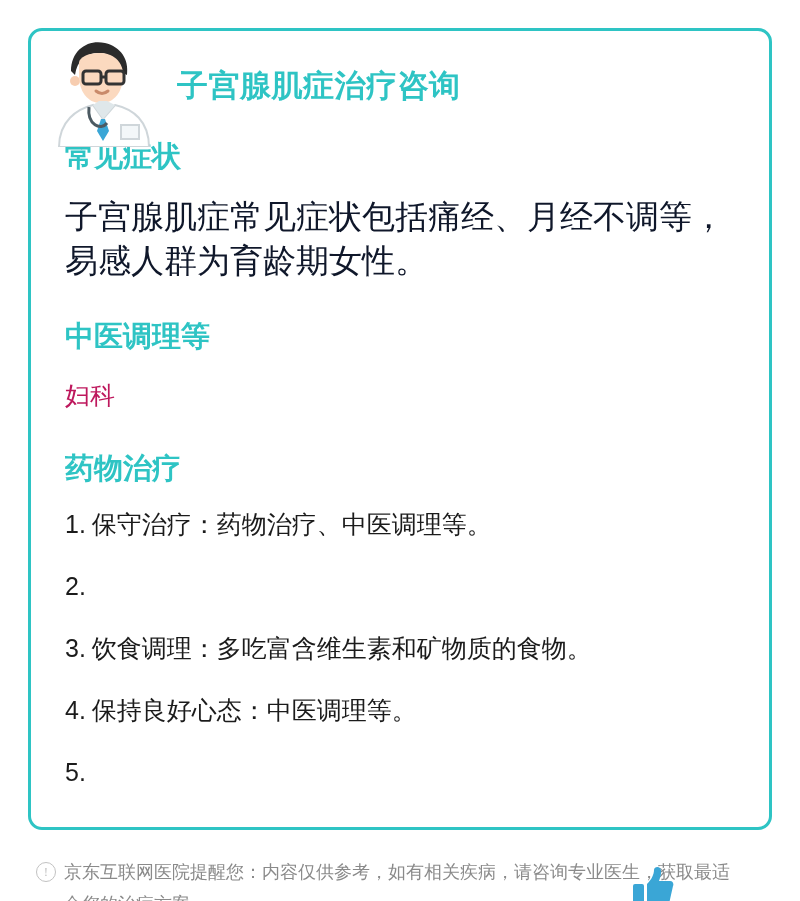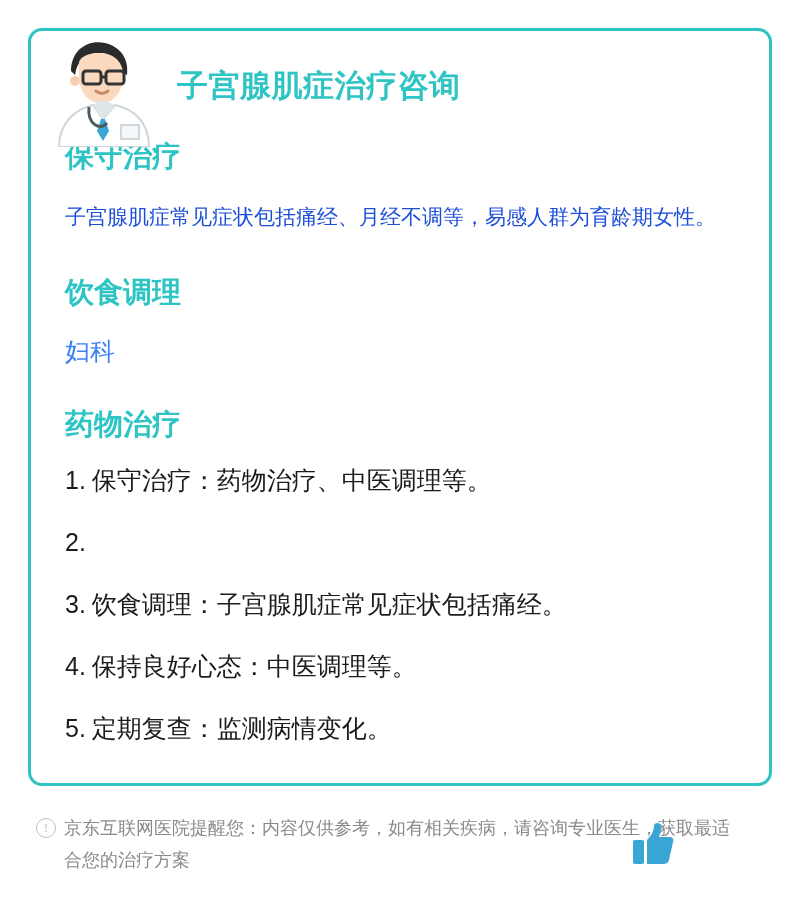--- a/index.html
+++ b/index.html
@@ -46,27 +46,27 @@
     letter-spacing: 0.5px;
   }
   h2.section {
     color: #2ec4c4;
     font-size: 29px;
     font-weight: 700;
     margin: 0 0 18px 0;
     padding: 0;
   }
   .para {
-    color: #1d4ed8;
-    font-size: 21px;
+    color: #0f172a;
+    font-size: 33px;
     line-height: 44px;
     margin: 0 0 34px 0;
   }
   .dept {
-    color: #3b82f6;
+    color: #be185d;
     font-size: 25px;
     line-height: 40px;
     margin: 0 0 34px 0;
   }
   ol.tips {
     list-style: none;
     margin: 0;
     padding: 0;
   }
   ol.tips li {
@@ -148,46 +148,45 @@
         <path d="M64 92 L60 104 L66 114 L72 104 L68 92 Z" fill="#3aa6d6"></path>
 
         <rect x="84" y="98" width="18" height="14" fill="#f3f7f9" stroke="#cfd6da" stroke-width="2"></rect>
 
         <path d="M52 80 C50 98, 64 104, 70 96" stroke="#4c5a62" stroke-width="3" fill="none"></path>
       </svg>
     </div>
 
     <div class="title">子宫腺肌症治疗咨询</div>
 
-    <h2 class="section">保守治疗</h2>
+    <h2 class="section">常见症状</h2>
     <p class="para">子宫腺肌症常见症状包括痛经、月经不调等，易感人群为育龄期女性。</p>
 
-    <h2 class="section">饮食调理</h2>
+    <h2 class="section">中医调理等</h2>
     <p class="dept">妇科</p>
 
     <h2 class="section">药物治疗</h2>
     <ol class="tips">
       <li>
         <span class="num">1.</span>
         <span>保守治疗：药物治疗、中医调理等。</span>
       </li>
       <li>
         <span class="num">2.</span>
       </li>
       <li>
         <span class="num">3.</span>
-        <span>饮食调理：子宫腺肌症常见症状包括痛经。</span>
+        <span>饮食调理：多吃富含维生素和矿物质的食物。</span>
       </li>
       <li>
         <span class="num">4.</span>
         <span>保持良好心态：中医调理等。</span>
       </li>
       <li>
         <span class="num">5.</span>
-        <span>定期复查：监测病情变化。</span>
       </li>
     </ol>
 
   </div>
 
   <div class="footer">
     <div class="info-icon">!</div>
     <div class="footer-text">京东互联网医院提醒您：内容仅供参考，如有相关疾病，请咨询专业医生，获取最适合您的治疗方案</div>
     <div class="thumb">
       <svg viewBox="0 0 42 44" width="42" height="44" aria-hidden="true">

